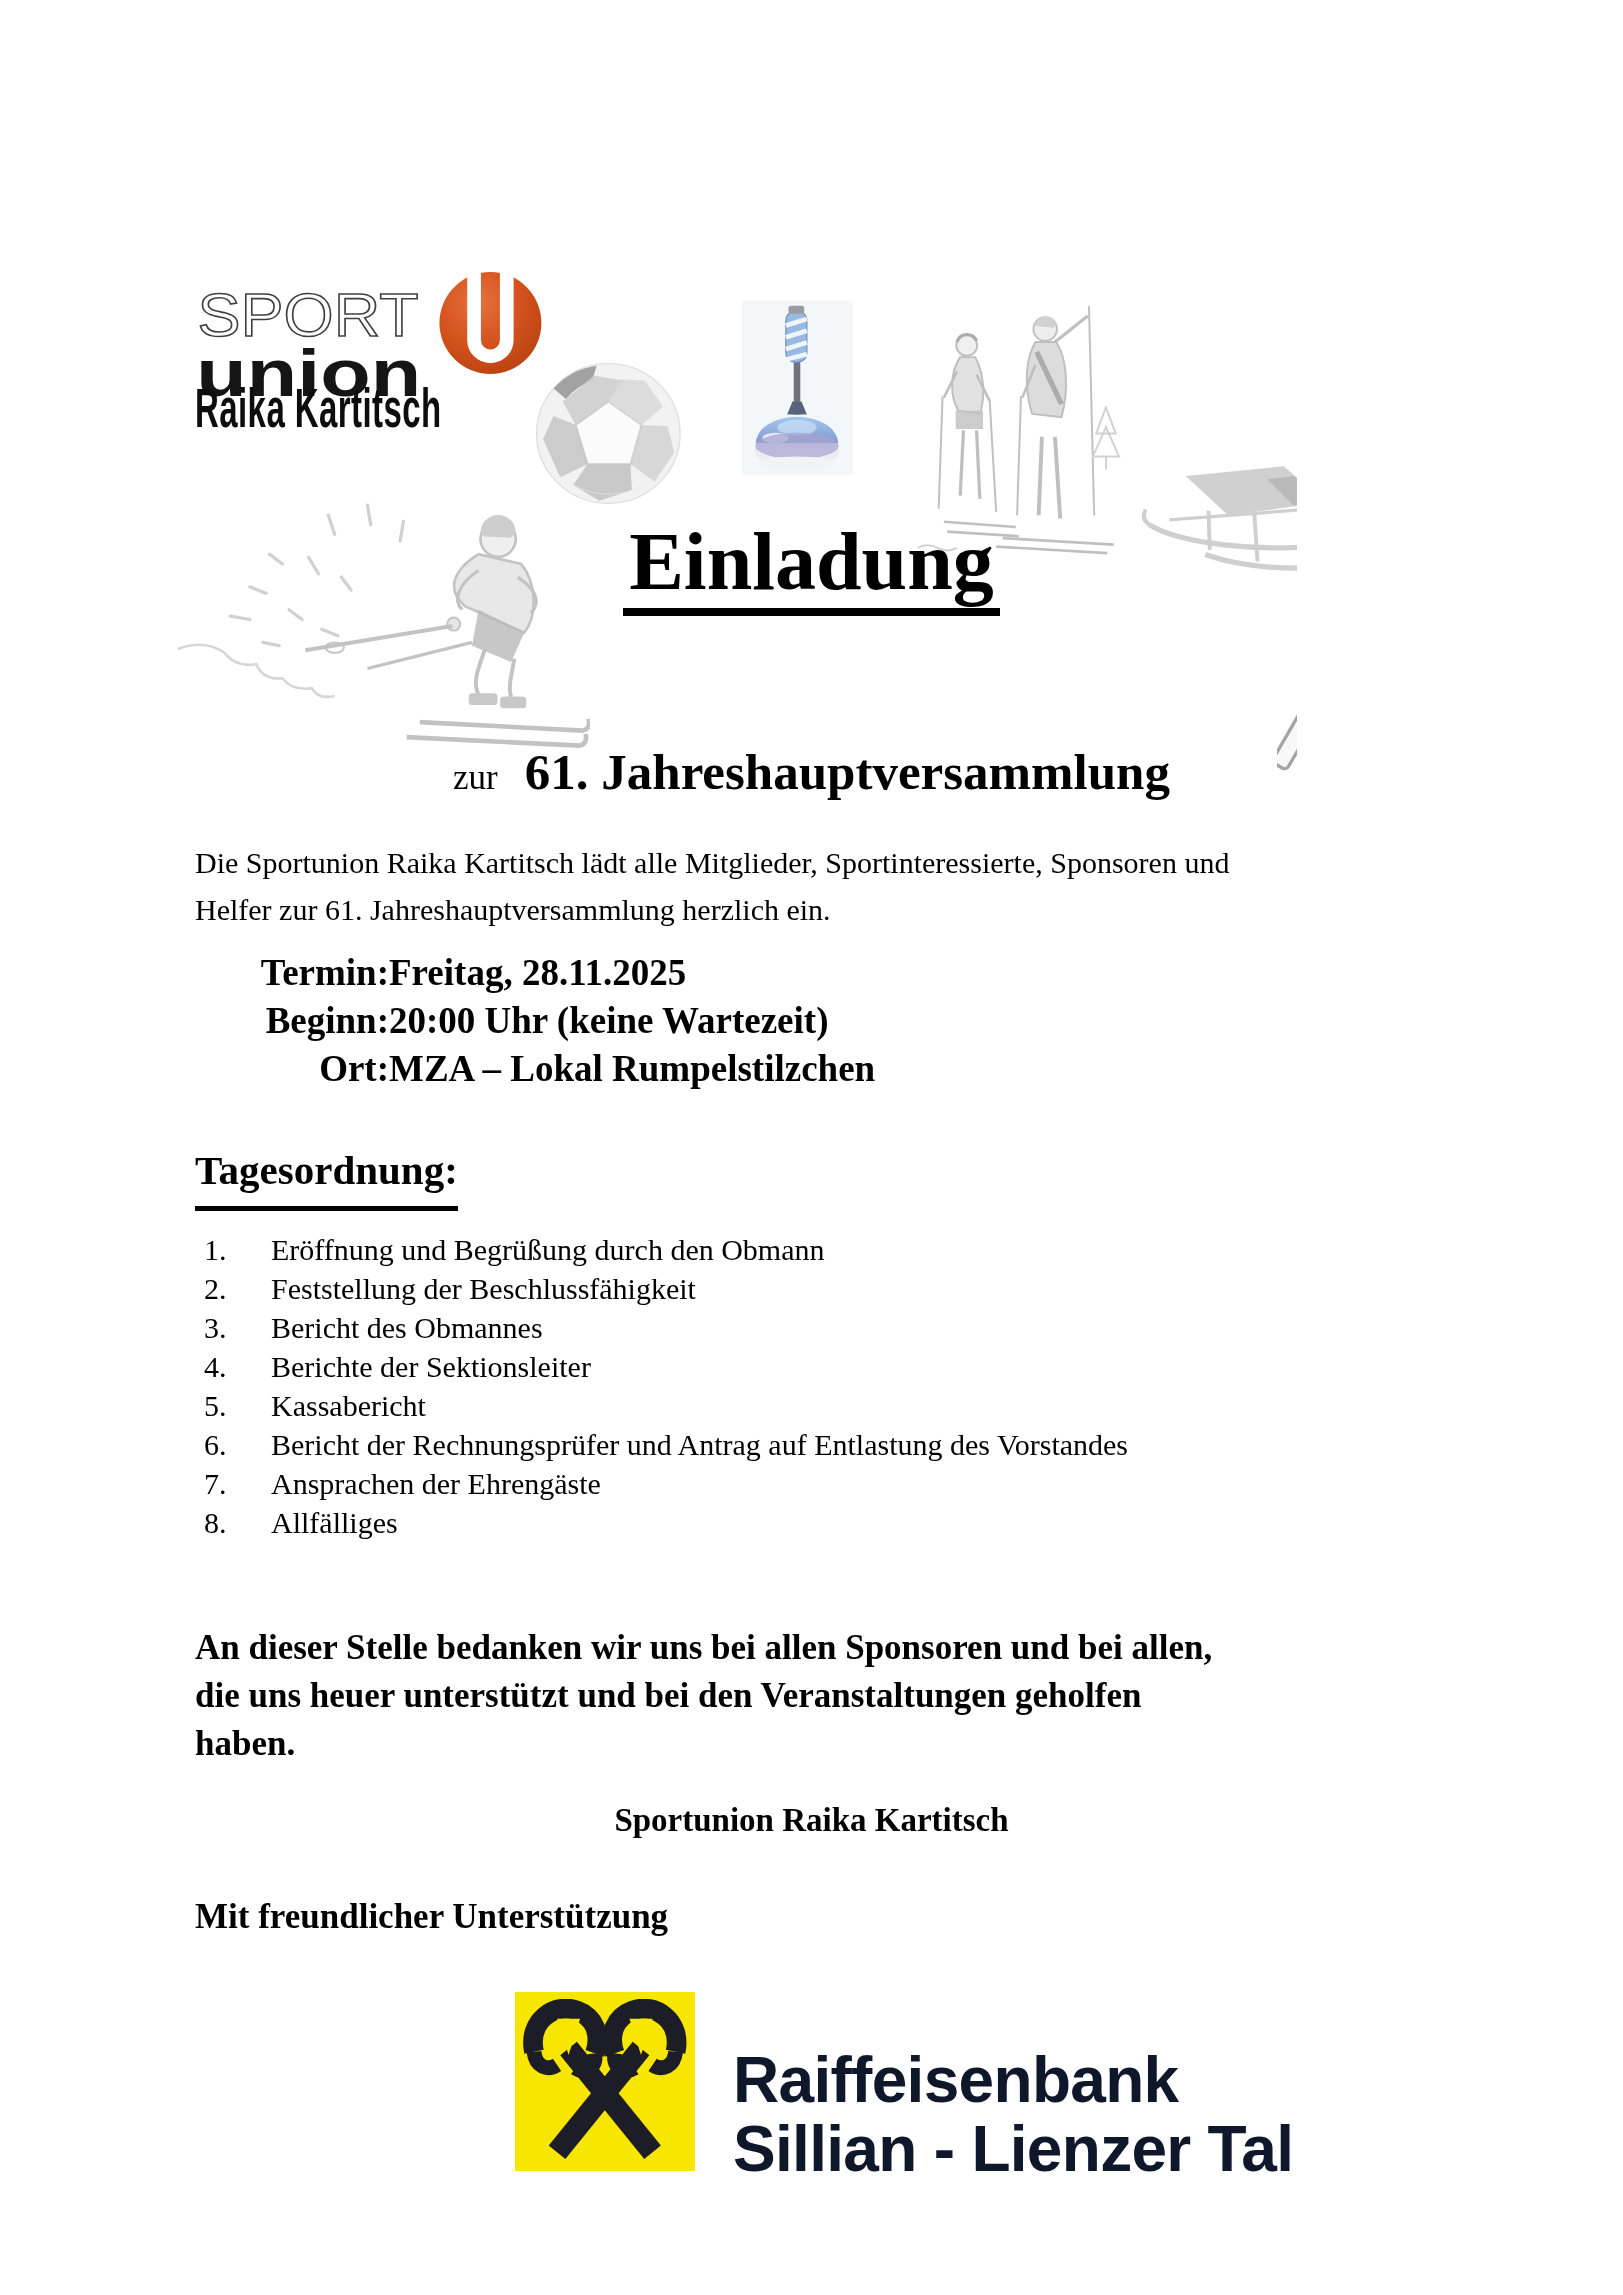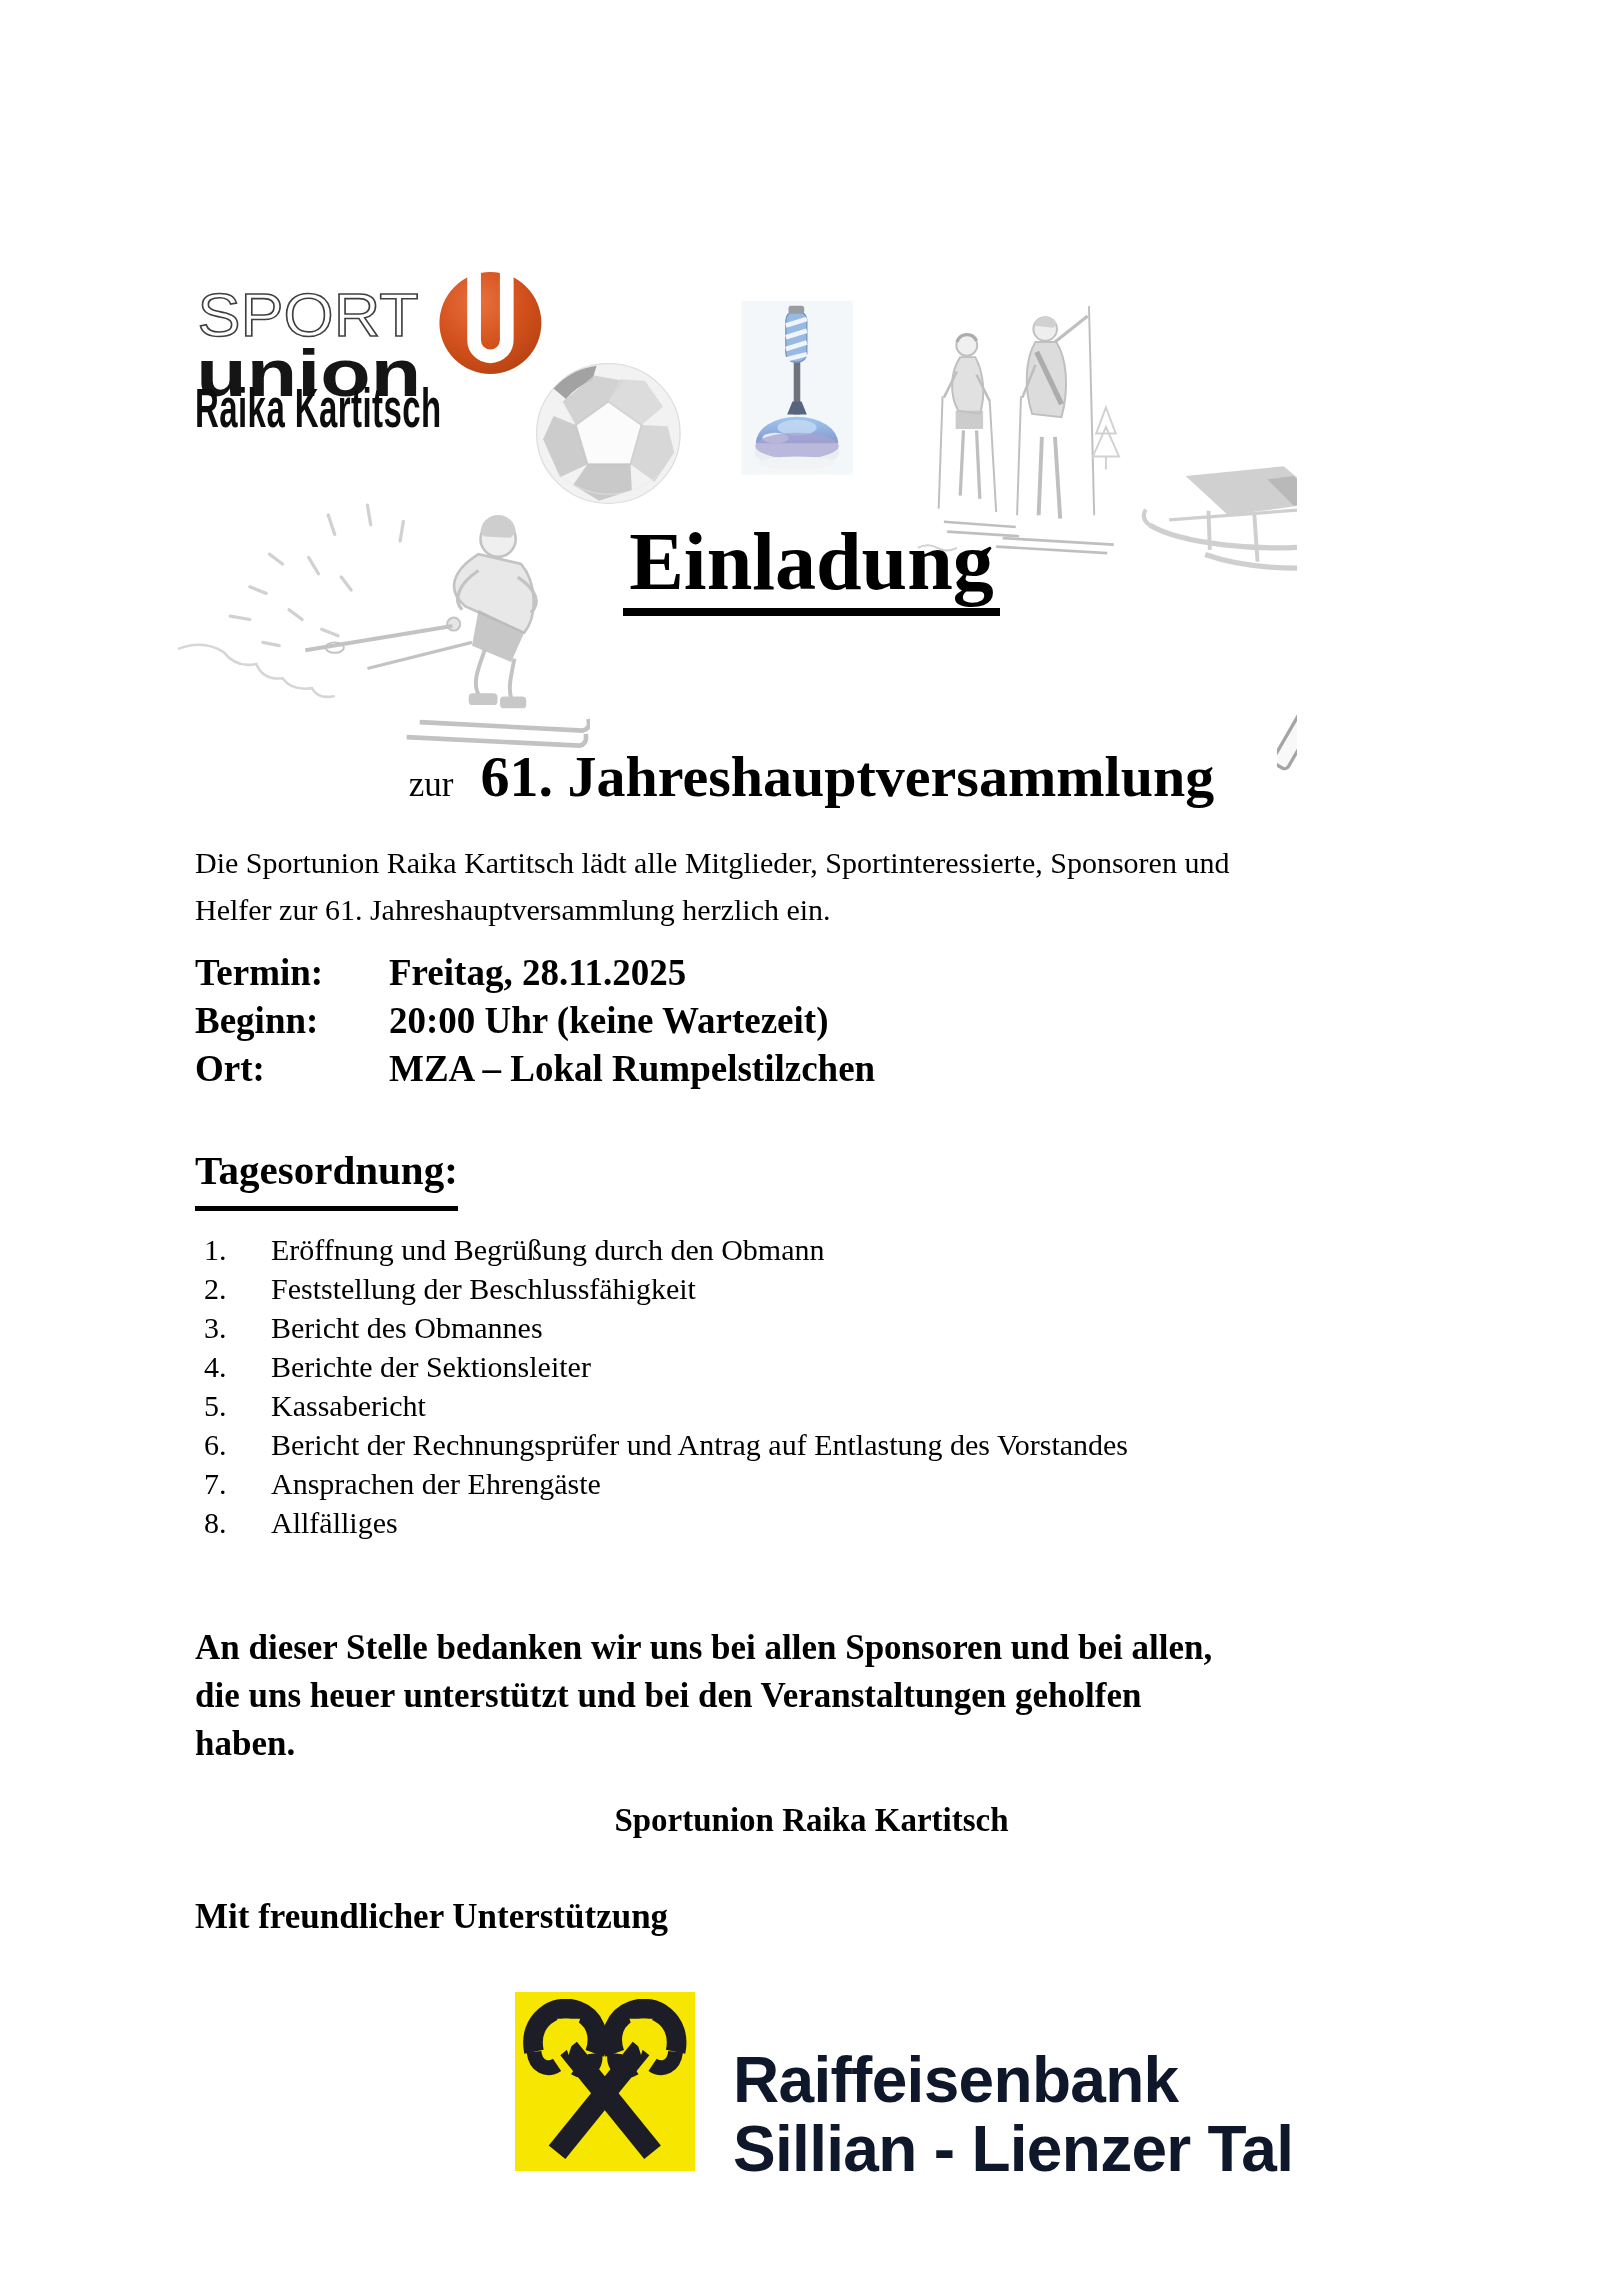--- a/index.html
+++ b/index.html
@@ -19,23 +19,23 @@
   .img-skiers{left:898px;top:280px;width:229px;height:281px;}
   .img-sled{left:1130px;top:440px;width:278px;height:144px;}
   .img-tennis{left:1277px;top:570px;width:190px;height:203px;}
   
   .title-row{left:0;top:517px;width:1623px;text-align:center;}
   .title-row span{display:inline-block;font-size:82px;font-weight:700;line-height:1.1;
                   border-bottom:8.5px solid #000;padding:0 6.5px 1.3px 6.5px;}
   .subtitle-row{left:0;top:743px;width:1623px;display:flex;justify-content:center;
                 align-items:baseline;gap:27px;}
   .subtitle-prefix{font-size:35px;}
-  .subtitle-main{font-size:58px;font-weight:700;text-align:right;}
+  .subtitle-main{font-size:51px;font-weight:700;text-align:right;}
   .intro{left:195px;top:839px;width:1263px;font-size:30px;line-height:47px;white-space:pre-line;}
-  .details{left:195px;top:949px;}
+  .details{left:195px;top:949px;text-align:right;}
   .detail-row{display:flex;line-height:48px;font-size:37px;font-weight:700;}
   .detail-label{width:194px;}
   .agenda-heading{left:195px;top:1146px;}
   .agenda-heading span{display:inline-block;font-size:41px;font-weight:700;
                        border-bottom:5.9px solid #000;padding-bottom:12px;}
   .agenda{left:204px;top:1230px;}
   .agenda-row{display:flex;height:39px;line-height:39px;font-size:30px;}
   .agenda-num{width:67px;}
   .thanks{left:195px;top:1624px;width:1295px;font-size:35px;font-weight:700;
           line-height:48px;white-space:pre-line;}

